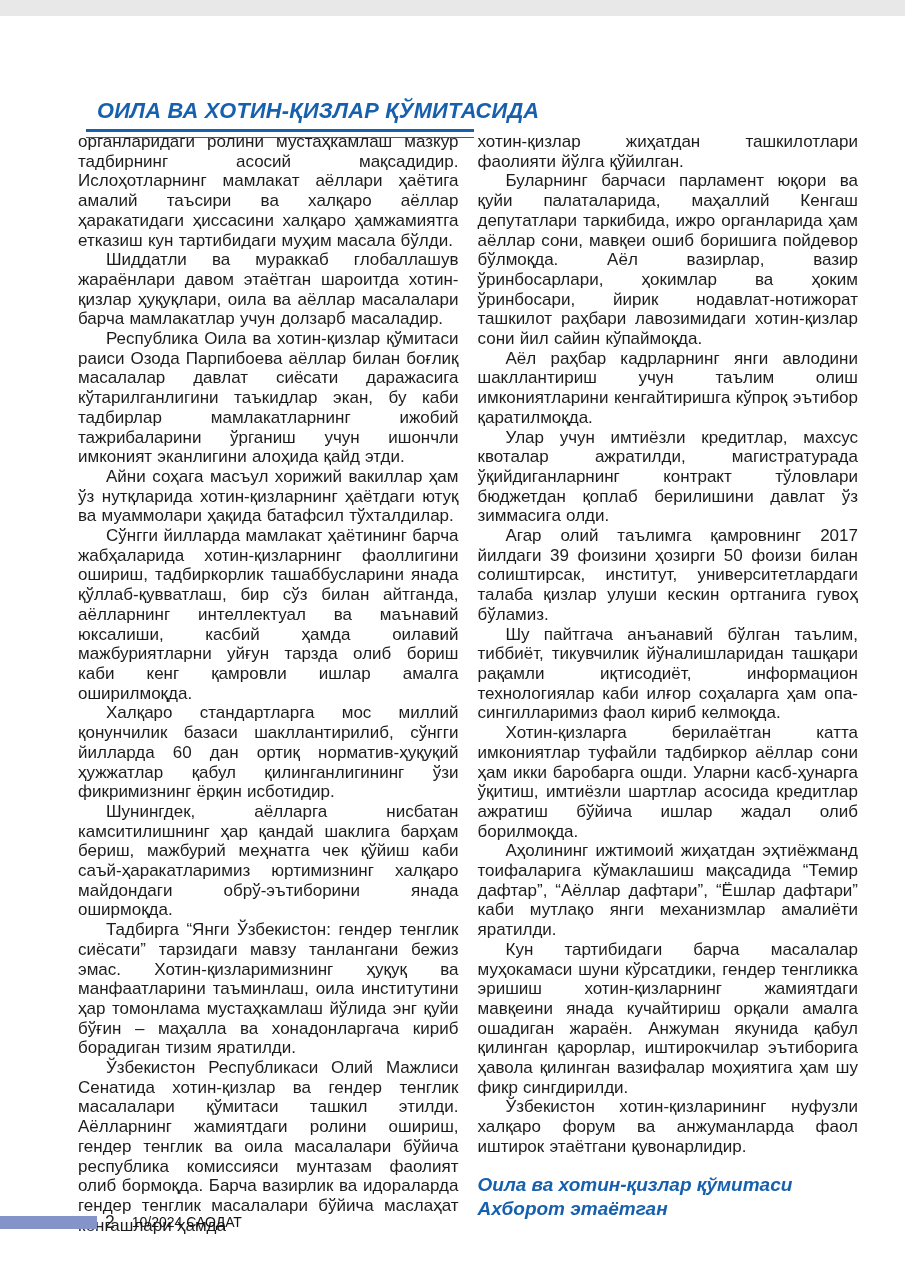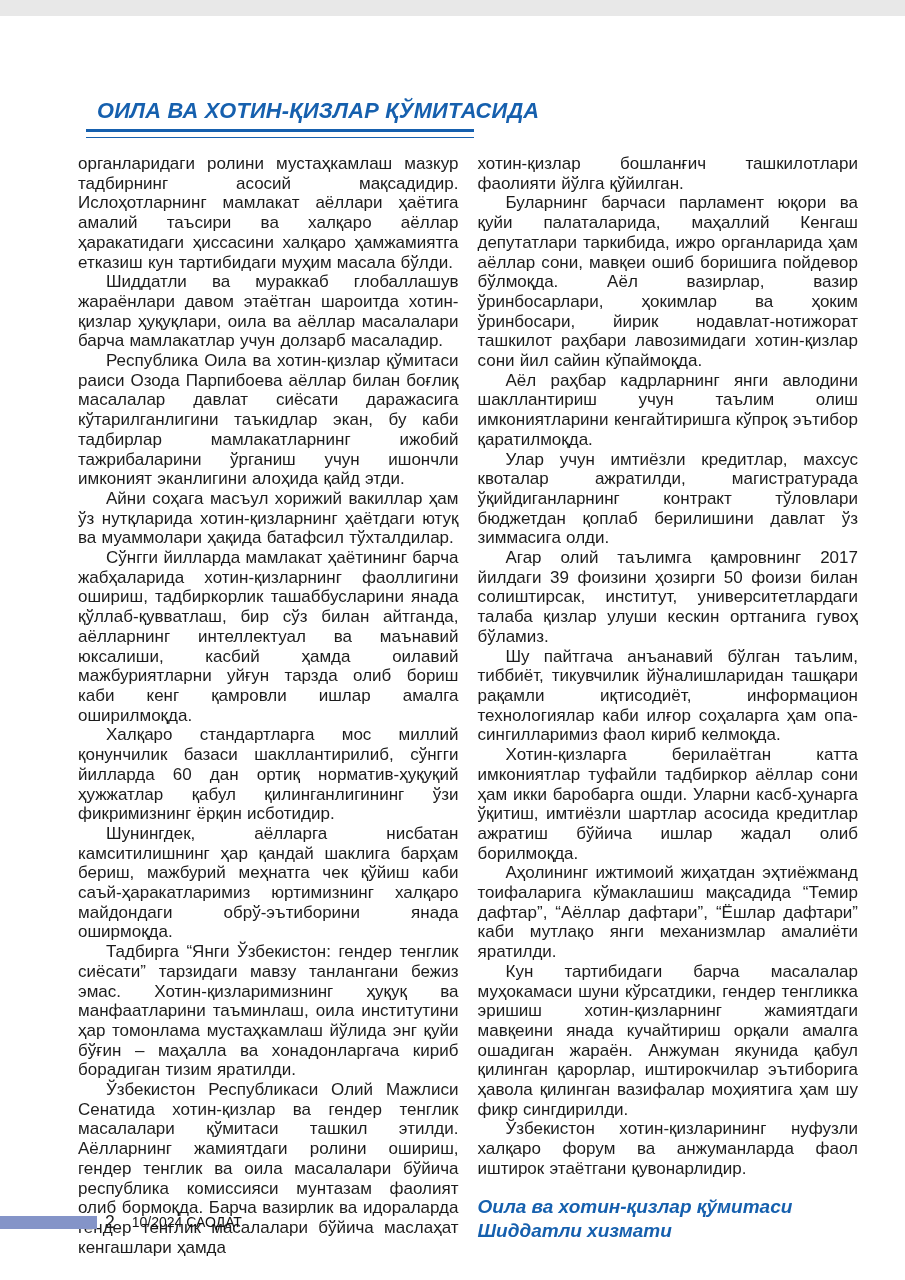--- a/index.html
+++ b/index.html
@@ -35,21 +35,21 @@
     transform-origin:left;
   }
   .title-underline{
     margin-top:5px;
     height:9px;
     border-top:3.5px solid var(--accent);
     border-bottom:1.5px solid var(--accent);
   }
   
   .columns{
-    position:absolute;top:138px;left:78px;
+    position:absolute;top:116px;left:78px;
     width:780px;height:1070px;
     display:flex;gap:19px;
   }
   .col{flex:1;}
   .col p{
     font-size:17px;
     line-height:19.7px;
     text-align:justify;
     text-indent:28px;
     word-spacing:.5px;
@@ -103,33 +103,33 @@
       <p>Шиддатли ва мураккаб глобаллашув жараёнлари давом этаётган шароитда хотин-қизлар ҳуқуқлари, оила ва аёллар масалалари барча мамлакатлар учун долзарб масаладир.</p>
       <p>Республика Оила ва хотин-қизлар қўмитаси раиси Озода Парпибоева аёллар билан боғлиқ масалалар давлат сиёсати даражасига кўтарилганлигини таъкидлар экан, бу каби тадбирлар мамлакатларнинг ижобий тажрибаларини ўрганиш учун ишончли имконият эканлигини алоҳида қайд этди.</p>
       <p>Айни соҳага масъул хорижий вакиллар ҳам ўз нутқларида хотин-қизларнинг ҳаётдаги ютуқ ва муаммолари ҳақида батафсил тўхталдилар.</p>
       <p>Сўнгги йилларда мамлакат ҳаётининг барча жабҳаларида хотин-қизларнинг фаоллигини ошириш, тадбиркорлик ташаббусларини янада қўллаб-қувватлаш, бир сўз билан айтганда, аёлларнинг интеллектуал ва маънавий юксалиши, касбий ҳамда оилавий мажбуриятларни уйғун тарзда олиб бориш каби кенг қамровли ишлар амалга оширилмоқда.</p>
       <p>Халқаро стандартларга мос миллий қонунчилик базаси шакллантирилиб, сўнгги йилларда 60 дан ортиқ норматив-ҳуқуқий ҳужжатлар қабул қилинганлигининг ўзи фикримизнинг ёрқин исботидир.</p>
       <p>Шунингдек, аёлларга нисбатан камситилишнинг ҳар қандай шаклига барҳам бериш, мажбурий меҳнатга чек қўйиш каби саъй-ҳаракатларимиз юртимизнинг халқаро майдондаги обрў-эътиборини янада оширмоқда.</p>
       <p>Тадбирга “Янги Ўзбекистон: гендер тенглик сиёсати” тарзидаги мавзу танлангани бежиз эмас. Хотин-қизларимизнинг ҳуқуқ ва манфаатларини таъминлаш, оила институтини ҳар томонлама мустаҳкамлаш йўлида энг қуйи бўғин – маҳалла ва хонадонларгача кириб борадиган тизим яратилди.</p>
       <p>Ўзбекистон Республикаси Олий Мажлиси Сенатида хотин-қизлар ва гендер тенглик масалалари қўмитаси ташкил этилди. Аёлларнинг жамиятдаги ролини ошириш, гендер тенглик ва оила масалалари бўйича республика комиссияси мунтазам фаолият олиб бормоқда. Барча вазирлик ва идораларда гендер тенглик масалалари бўйича маслаҳат кенгашлари ҳамда</p>
     </div>
     <div class="col">
-      <p class="no-indent">хотин-қизлар бошланғич ташкилотлари фаолияти йўлга қўйилган.</p>
+      <p class="no-indent">хотин-қизлар жиҳатдан ташкилотлари фаолияти йўлга қўйилган.</p>
       <p>Буларнинг барчаси парламент юқори ва қуйи палаталарида, маҳаллий Кенгаш депутатлари таркибида, ижро органларида ҳам аёллар сони, мавқеи ошиб боришига пойдевор бўлмоқда. Аёл вазирлар, вазир ўринбосарлари, ҳокимлар ва ҳоким ўринбосари, йирик нодавлат-нотижорат ташкилот раҳбари лавозимидаги хотин-қизлар сони йил сайин кўпаймоқда.</p>
       <p>Аёл раҳбар кадрларнинг янги авлодини шакллантириш учун таълим олиш имкониятларини кенгайтиришга кўпроқ эътибор қаратилмоқда.</p>
       <p>Улар учун имтиёзли кредитлар, махсус квоталар ажратилди, магистратурада ўқийдиганларнинг контракт тўловлари бюджетдан қоплаб берилишини давлат ўз зиммасига олди.</p>
       <p>Агар олий таълимга қамровнинг 2017 йилдаги 39 фоизини ҳозирги 50 фоизи билан солиштирсак, институт, университетлардаги талаба қизлар улуши кескин ортганига гувоҳ бўламиз.</p>
       <p>Шу пайтгача анъанавий бўлган таълим, тиббиёт, тикувчилик йўналишларидан ташқари рақамли иқтисодиёт, информацион технологиялар каби илғор соҳаларга ҳам опа-сингилларимиз фаол кириб келмоқда.</p>
       <p>Хотин-қизларга берилаётган катта имкониятлар туфайли тадбиркор аёллар сони ҳам икки баробарга ошди. Уларни касб-ҳунарга ўқитиш, имтиёзли шартлар асосида кредитлар ажратиш бўйича ишлар жадал олиб борилмоқда.</p>
       <p>Аҳолининг ижтимоий жиҳатдан эҳтиёжманд тоифаларига кўмаклашиш мақсадида “Темир дафтар”, “Аёллар дафтари”, “Ёшлар дафтари” каби мутлақо янги механизмлар амалиёти яратилди.</p>
       <p>Кун тартибидаги барча масалалар муҳокамаси шуни кўрсатдики, гендер тенгликка эришиш хотин-қизларнинг жамиятдаги мавқеини янада кучайтириш орқали амалга ошадиган жараён. Анжуман якунида қабул қилинган қарорлар, иштирокчилар эътиборига ҳавола қилинган вазифалар моҳиятига ҳам шу фикр сингдирилди.</p>
       <p>Ўзбекистон хотин-қизларининг нуфузли халқаро форум ва анжуманларда фаол иштирок этаётгани қувонарлидир.</p>
       <div class="signature">
         <div>Оила ва хотин-қизлар қўмитаси</div>
-        <div>Шиддатли хизмати</div>
+        <div>Ахборот этаётган</div>
       </div>
     </div>
   </main>
 
   <footer class="footer">
     <div class="footer-bar"></div>
     <span class="page-number">2</span>
     <span class="issue-label">10/2024 САОДАТ</span>
   </footer>
 

